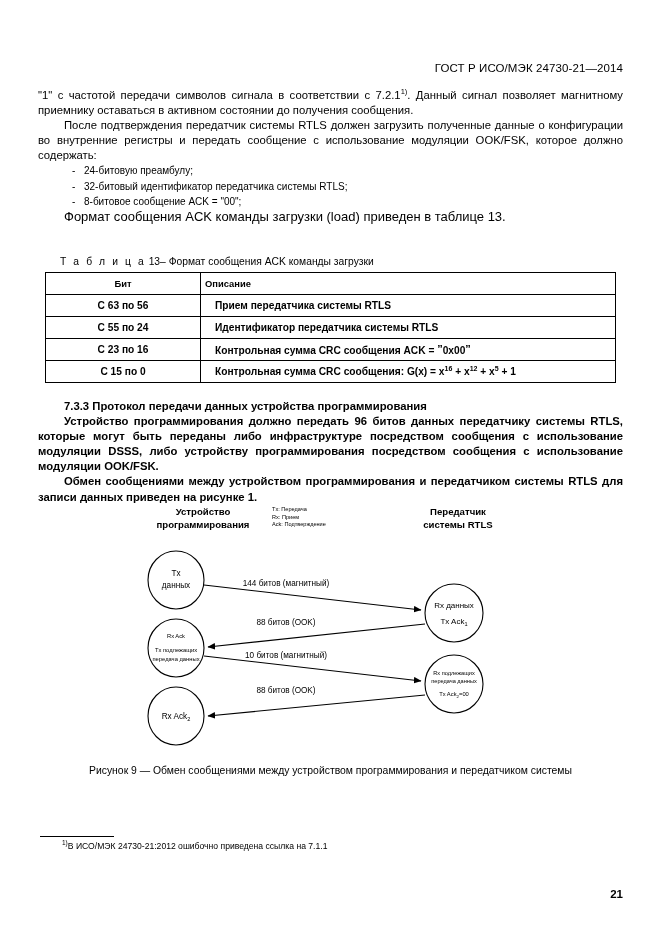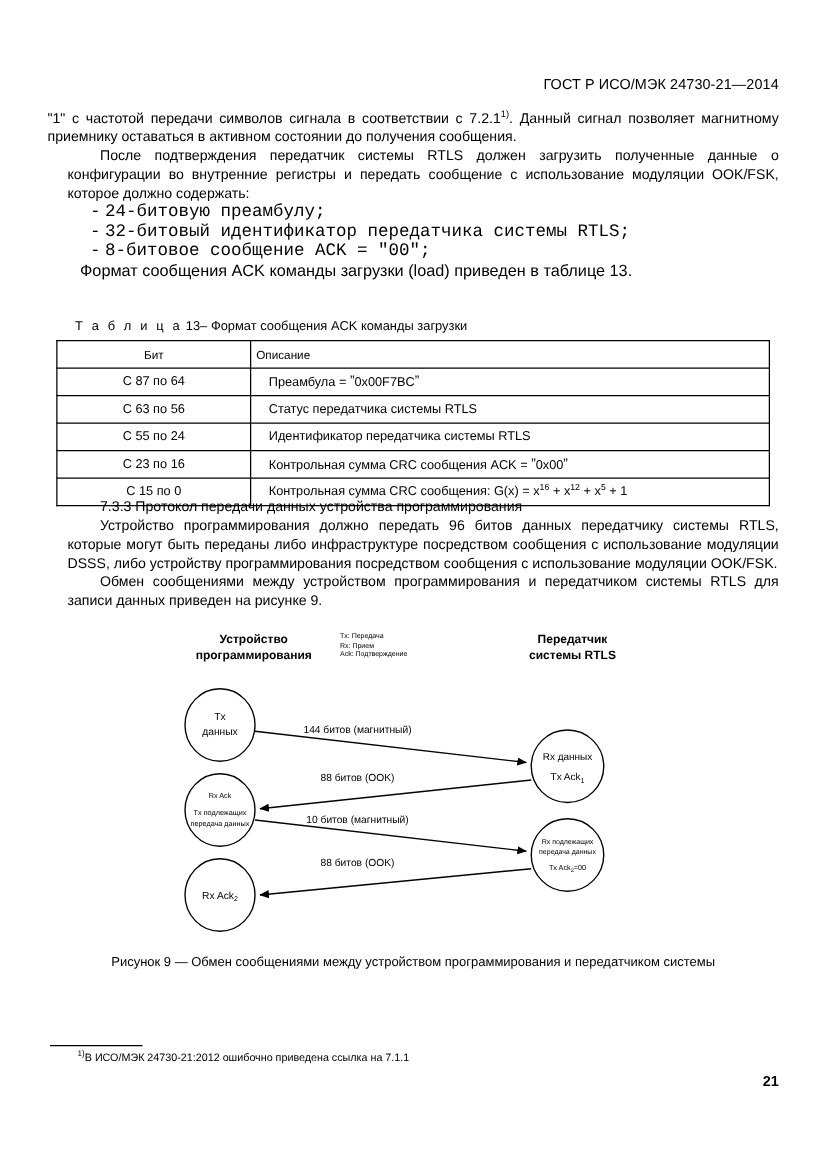--- a/index.html
+++ b/index.html
@@ -38,39 +38,38 @@
     top: 88px;
     width: 585px;
   }
   p.body {
     margin: 0 0 0 0;
     font-size: 11.3px;
     line-height: 15.1px;
     text-align: justify;
     text-justify: inter-word;
   }
-  p.indent { text-indent: 26px; margin-left: 16px; }
+  p.indent { text-indent: 26px; }
   .sup {
     font-size: 7.5px;
     vertical-align: super;
     line-height: 0;
   }
 
   ul.dashlist {
     list-style: none;
     margin: 0;
     padding: 0;
   }
   ul.dashlist li {
-    font-size: 14px;
+    font-size: 10px;
     line-height: 15.1px;
     padding-left: 46px;
     position: relative;
     white-space: nowrap;
-    font-family: Liberation Mono, monospace;
   }
   ul.dashlist li::before {
     content: "-";
     position: absolute;
     left: 34px;
   }
   .after-list {
     font-size: 13px;
     line-height: 15.1px;
     padding-left: 26px;
@@ -92,39 +91,40 @@
     position: absolute;
     left: 45px;
     top: 272px;
     width: 570px;
     border-collapse: collapse;
     table-layout: fixed;
   }
   table.fmt td, table.fmt th {
     border: 1px solid #000000;
     font-size: 10.2px;
-    font-weight: normal;
+    font-weight: bold;
     text-align: center;
     height: 22px;
     padding: 1px 4px;
   }
   table.fmt th { font-size: 9.4px; }
   table.fmt col.c1 { width: 155px; }
   table.fmt col.c2 { width: 415px; }
   table.fmt td.desc { text-align: left; padding-left: 14px; }
   table.fmt th.desc { text-align: left; }
   .qt { font-size: 11px; vertical-align: 1px; }
   .pw { font-size: 7px; vertical-align: super; line-height: 0; }
 
   
   .content2 {
     position: absolute;
     left: 38px;
     top: 399px;
     width: 585px;
+    font-weight: bold;
   }
 
   
   .figure {
     position: absolute;
     left: 0;
     top: 500px;
     width: 661px;
     height: 250px;
   }
@@ -178,21 +178,21 @@
     white-space: nowrap;
   }
   .footnote .fn-sup {
     font-size: 6.5px;
     vertical-align: super;
     line-height: 0;
   }
   .page-number {
     position: absolute;
     right: 38px;
-    top: 860px;
+    top: 888px;
     font-size: 11.5px;
     font-weight: bold;
   }
 </style>
 </head>
 <body>
 
 <div class="page">
 
   <div class="doc-header">ГОСТ Р ИСО/МЭК 24730-21—2014</div>
@@ -223,46 +223,42 @@
         <col class="c2">
       </colgroup>
     <thead>
       <tr>
         <th>Бит</th>
         <th class="desc">Описание</th>
       </tr>
     </thead>
     <tbody>
       <tr>
-        <td>С 87 по 64</td>
-        <td class="desc"><span>Преамбула = </span><span class="qt">”</span><span>0x00F7BC</span><span class="qt">”</span></td>
-      </tr>
-      <tr>
         <td>С 63 по 56</td>
-        <td class="desc">Статус передатчика системы RTLS</td>
+        <td class="desc">Прием передатчика системы RTLS</td>
       </tr>
       <tr>
         <td>С 55 по 24</td>
         <td class="desc">Идентификатор передатчика системы RTLS</td>
       </tr>
       <tr>
         <td>С 23 по 16</td>
         <td class="desc"><span>Контрольная сумма CRC сообщения ACK = </span><span class="qt">”</span><span>0x00</span><span class="qt">”</span></td>
       </tr>
       <tr>
         <td>С 15 по 0</td>
         <td class="desc"><span>Контрольная сумма CRC сообщения: G(x) = x</span><span class="pw">16</span><span> + </span><span>x</span><span class="pw">12</span><span> + </span><span>x</span><span class="pw">5</span><span> + </span><span>1</span></td>
       </tr>
     </tbody>
   </table>
 
   <div class="content2">
     <p class="body indent">7.3.3 Протокол передачи данных устройства программирования</p>
     <p class="body indent">Устройство программирования должно передать 96 битов данных передатчику системы RTLS, которые могут быть переданы либо инфраструктуре посредством сообщения с использование модуляции DSSS, либо устройству программирования посредством сообщения с использование модуляции OOK/FSK.</p>
-    <p class="body indent">Обмен сообщениями между устройством программирования и передатчиком системы RTLS для записи данных приведен на рисунке 9.</p>
+    <p class="body indent">Обмен сообщениями между устройством программирования и передатчиком системы RTLS для записи данных приведен на рисунке 1.</p>
   </div>
 
   <div class="figure">
 
     <div class="fig-title" id="fig-title-right">
       <div>Передатчик</div>
       <div>системы RTLS</div>
     </div>
 
     <div class="fig-title" id="fig-title-left">

